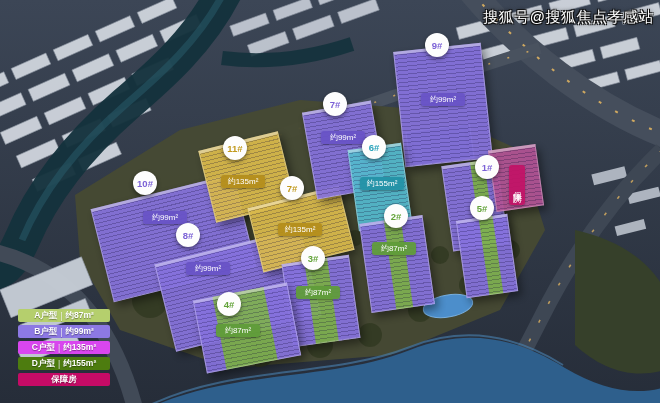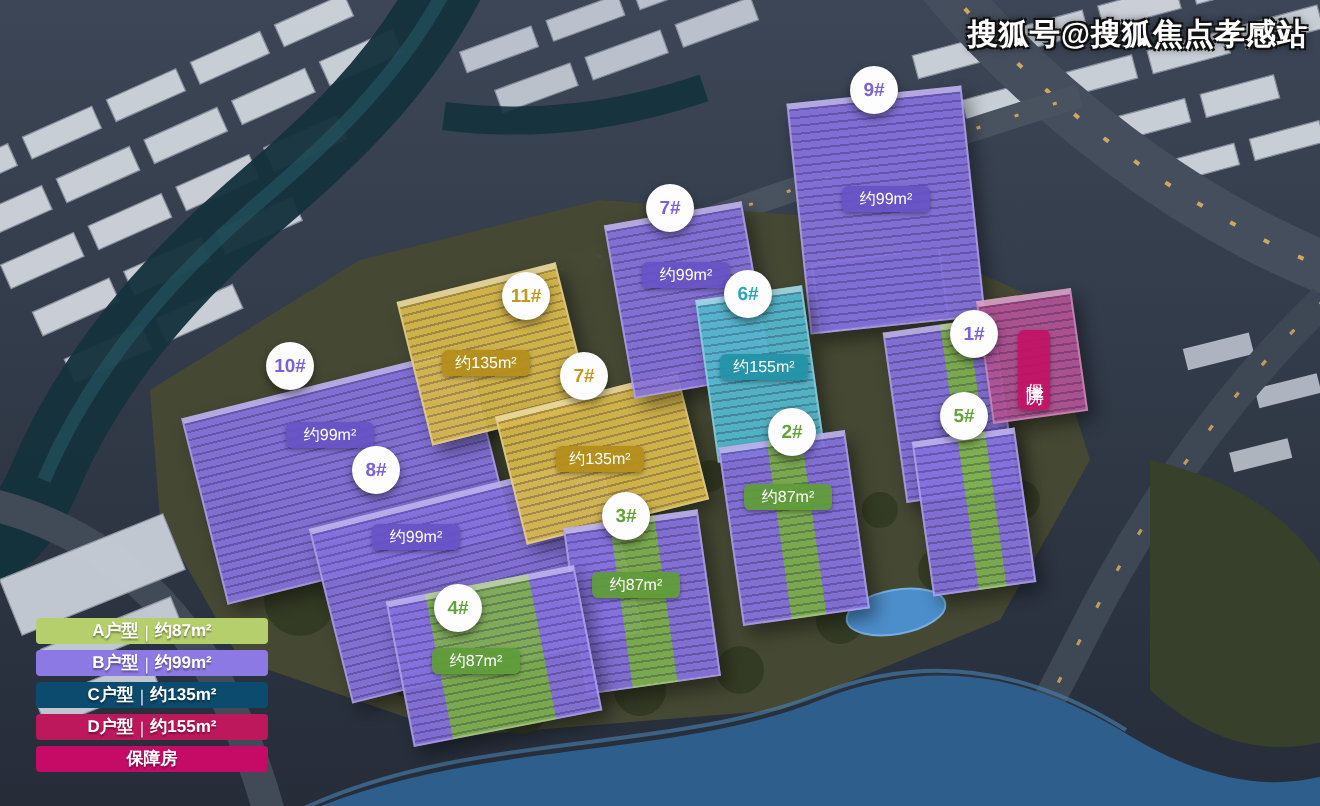--- a/index.html
+++ b/index.html
@@ -29,47 +29,47 @@
       background-image:linear-gradient(90deg,#8672dd 0 34%,#7fb052 34% 68%,#8672dd 68% 100%);}
   #s4{left:199px;top:291px;width:94px;height:70px;transform:rotate(-11deg);
       background-image:linear-gradient(90deg,#8672dd 0 20%,#7fb052 20% 76%,#8672dd 76% 100%);}
   #s5{left:461px;top:217px;width:50px;height:74px;transform:rotate(-8deg);
       background-image:linear-gradient(90deg,#8672dd 0 44%,#7fb052 44% 72%,#8672dd 72% 100%);}
   
   .badge{position:absolute;width:24px;height:24px;border-radius:50%;background:#fdfdfd;
          display:flex;align-items:center;justify-content:center;font-size:9.5px;font-weight:bold;
          box-shadow:0 2px 4px rgba(0,0,0,.45);z-index:5;}
   .nB{color:#7b61d6}.nC{color:#c19a1e}.nD{color:#2aa3bb}.nA{color:#63a33a}
-  #g12{left:133px;top:171px;} #g8{left:176px;top:223px;} #g11{left:223px;top:136px;margin-left:28px;}
+  #g12{left:133px;top:171px;} #g8{left:176px;top:223px;} #g11{left:223px;top:136px;}
   #g7{left:280px;top:176px;} #g10{left:323px;top:92px;} #g9{left:425px;top:33px;}
   #g6{left:362px;top:135px;} #g1{left:475px;top:155px;} #g2{left:384px;top:204px;}
   #g3{left:301px;top:246px;} #g4{left:217px;top:292px;} #g5{left:470px;top:196px;}
   
   .tag{position:absolute;min-width:38px;height:13px;line-height:13px;text-align:center;
        border-radius:3px;font-size:8px;color:#fff;padding:0 3px;z-index:4;
        box-shadow:0 1px 2px rgba(0,0,0,.35);}
   .tB{background:rgba(104,83,198,.95)} .tC{background:rgba(180,142,28,.95)}
   .tD{background:rgba(36,146,166,.95)} .tA{background:rgba(96,156,58,.95)}
   #t12{left:143px;top:211px;} #t8{left:186px;top:262px;} #t11{left:221px;top:175px;}
   #t7{left:278px;top:223px;} #t10{left:321px;top:131px;} #t9{left:421px;top:93px;}
   #t6{left:360px;top:177px;} #t2{left:372px;top:242px;} #t3{left:296px;top:286px;}
   #t4{left:216px;top:324px;}
   .tagV{position:absolute;left:509px;top:165px;width:16px;height:40px;z-index:4;
         writing-mode:vertical-rl;text-orientation:upright;letter-spacing:1px;
         background:rgba(194,18,102,.92);border-radius:3px;color:#fff;font-size:9px;
         display:flex;align-items:center;justify-content:center;box-shadow:0 1px 2px rgba(0,0,0,.35);}
   
   .legend{position:absolute;left:18px;top:309px;display:flex;flex-direction:column;gap:3px;z-index:6;}
-  .lrow{width:116px;height:13px;border-radius:2px;display:flex;align-items:center;justify-content:center;
+  .lrow{width:92px;height:13px;border-radius:2px;display:flex;align-items:center;justify-content:center;
         gap:3px;font-size:8.5px;font-weight:bold;color:#fff;text-shadow:0 1px 1px rgba(0,0,0,.4);}
   .lrow .sep{font-weight:normal;opacity:.85;}
-  .lgA{background:#b5cf6d}.lgB{background:#8d79e4}.lgC{background:#0c4a6e}
-  .lgD{background:#be185d}.lgE{background:#c50b66}
-  
-  .watermark{position:absolute;top:8px;right:6px;z-index:7;font-size:15px;font-weight:bold;color:#fff;
+  .lgA{background:#b5cf6d}.lgB{background:#8d79e4}.lgC{background:#d946ef}
+  .lgD{background:#4d7c0f}.lgE{background:#c50b66}
+  
+  .watermark{position:absolute;top:8px;right:6px;z-index:7;font-size:15px;font-weight:normal;color:#fff;
       letter-spacing:.5px;
       text-shadow:1px 1px 0 #111,-1px -1px 0 #111,1px -1px 0 #111,-1px 1px 0 #111,0 0 4px #000;}
 </style>
 </head>
 <body>
 
 <div class="stage">
 
   <svg width="660" height="403" viewBox="0 0 660 403">
     <defs>

